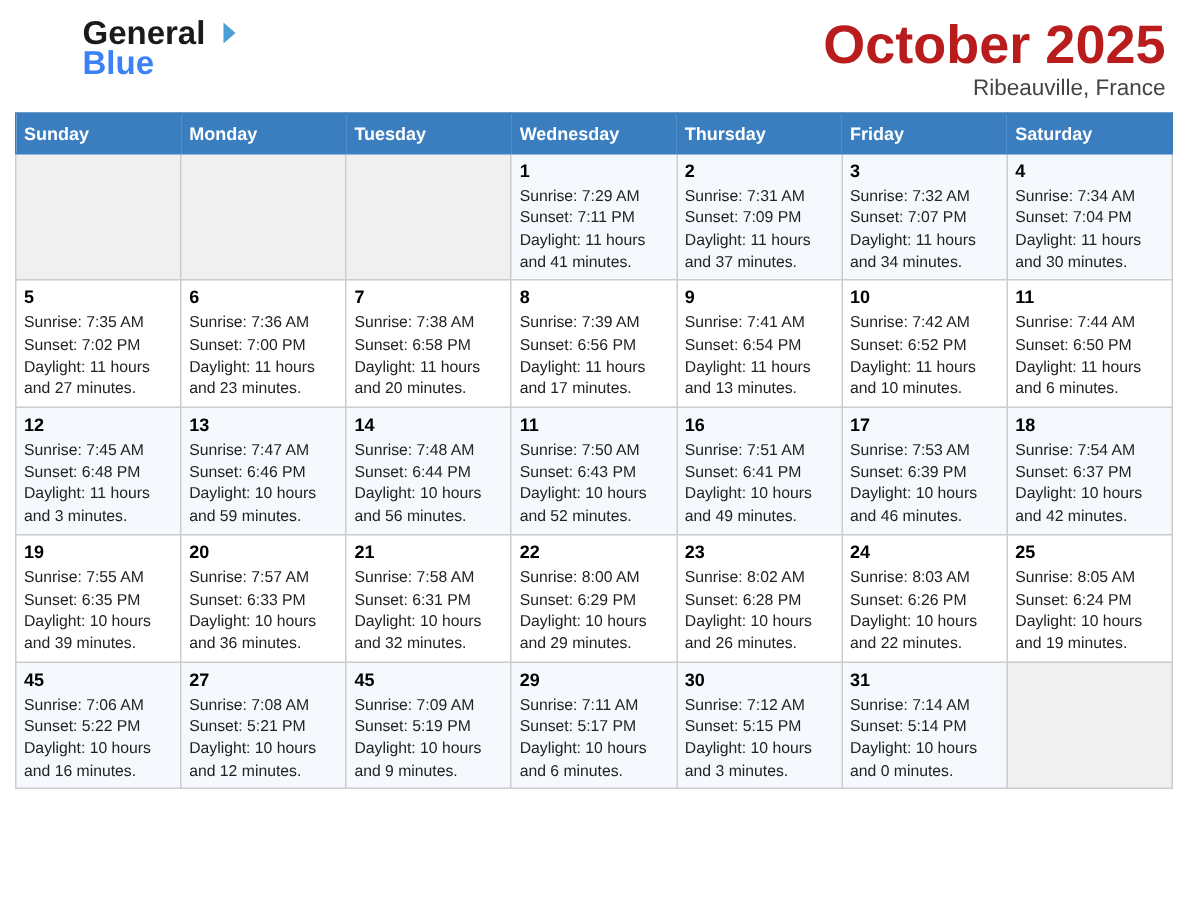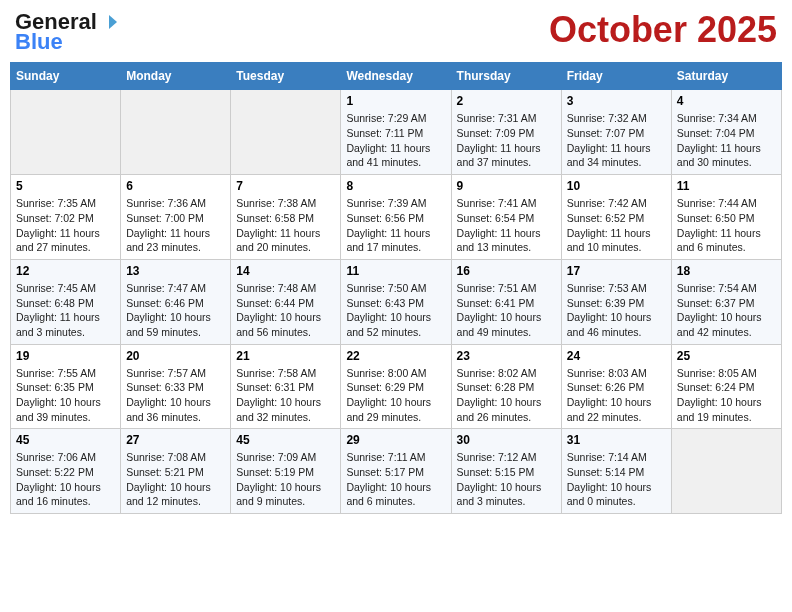--- a/index.html
+++ b/index.html
@@ -14,20 +14,21 @@
       display: flex;
       justify-content: space-between;
       align-items: flex-start;
       margin-bottom: 8px;
       padding: 0 5px;
     }
     .logo {
       display: flex;
       flex-direction: column;
       align-items: flex-start;
+      margin-left: 40px;
     }
     .logo-text {
       font-size: 22px;
       font-weight: bold;
       color: #1a1a1a;
       line-height: 1.1;
     }
     .title-area {
       text-align: right;
     }
@@ -95,20 +96,21 @@
       </span>
       <svg width="18" height="18" viewBox="0 0 18 18">
         <polygon points="2,4 16,4 16,14 2,14 2,4" fill="none"></polygon>
         <polygon points="10,2 18,9 10,16" fill="#4a9fd4"></polygon>
       </svg>
     </div>
     <span class="logo-text" style="color:#3b82f6; font-size:22px; font-weight:bold; margin-top:-4px;">Blue</span>
   </div>
   <div class="title-area">
     <div class="month-title">October 2025</div>
+    <div class="location">Ribeauville, France</div>
   </div>
 </div>
 
 <table>
   <thead>
     <tr>
     <th>Sunday</th>
         <th>Monday</th>
         <th>Tuesday</th>
         <th>Wednesday</th>

